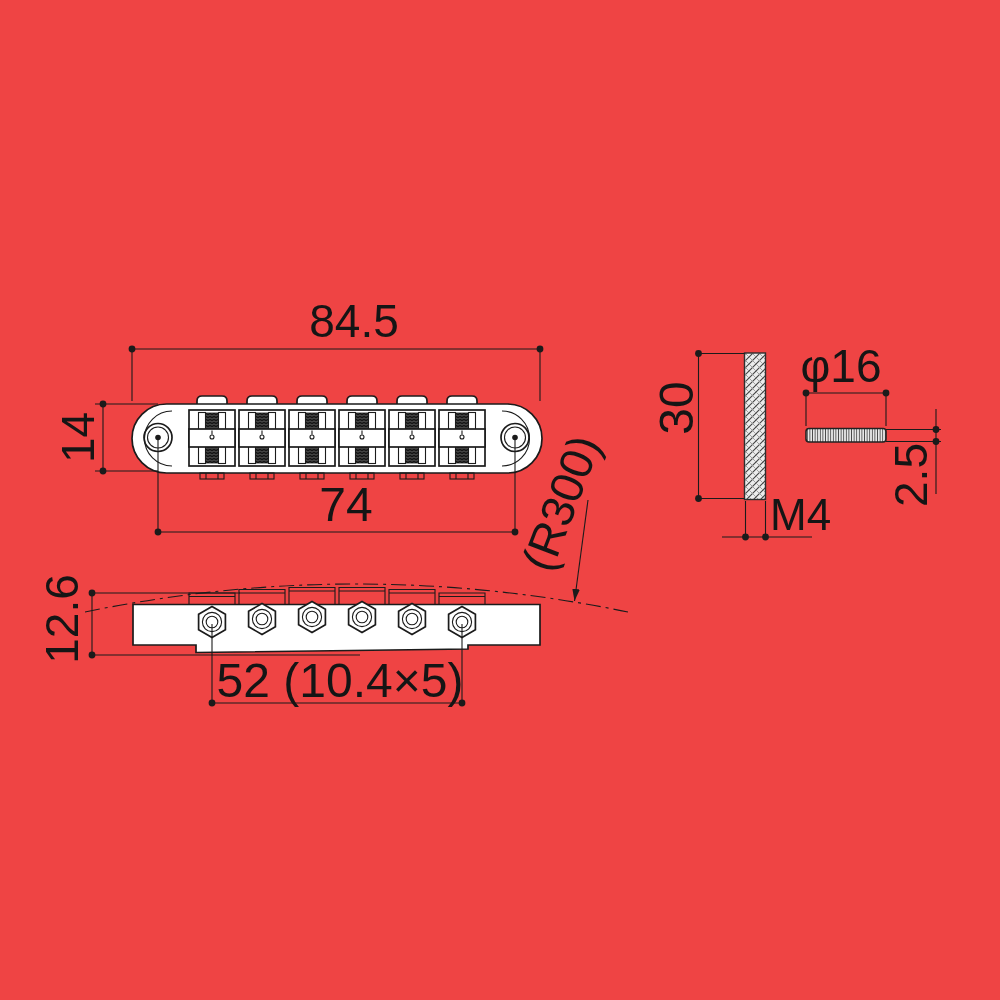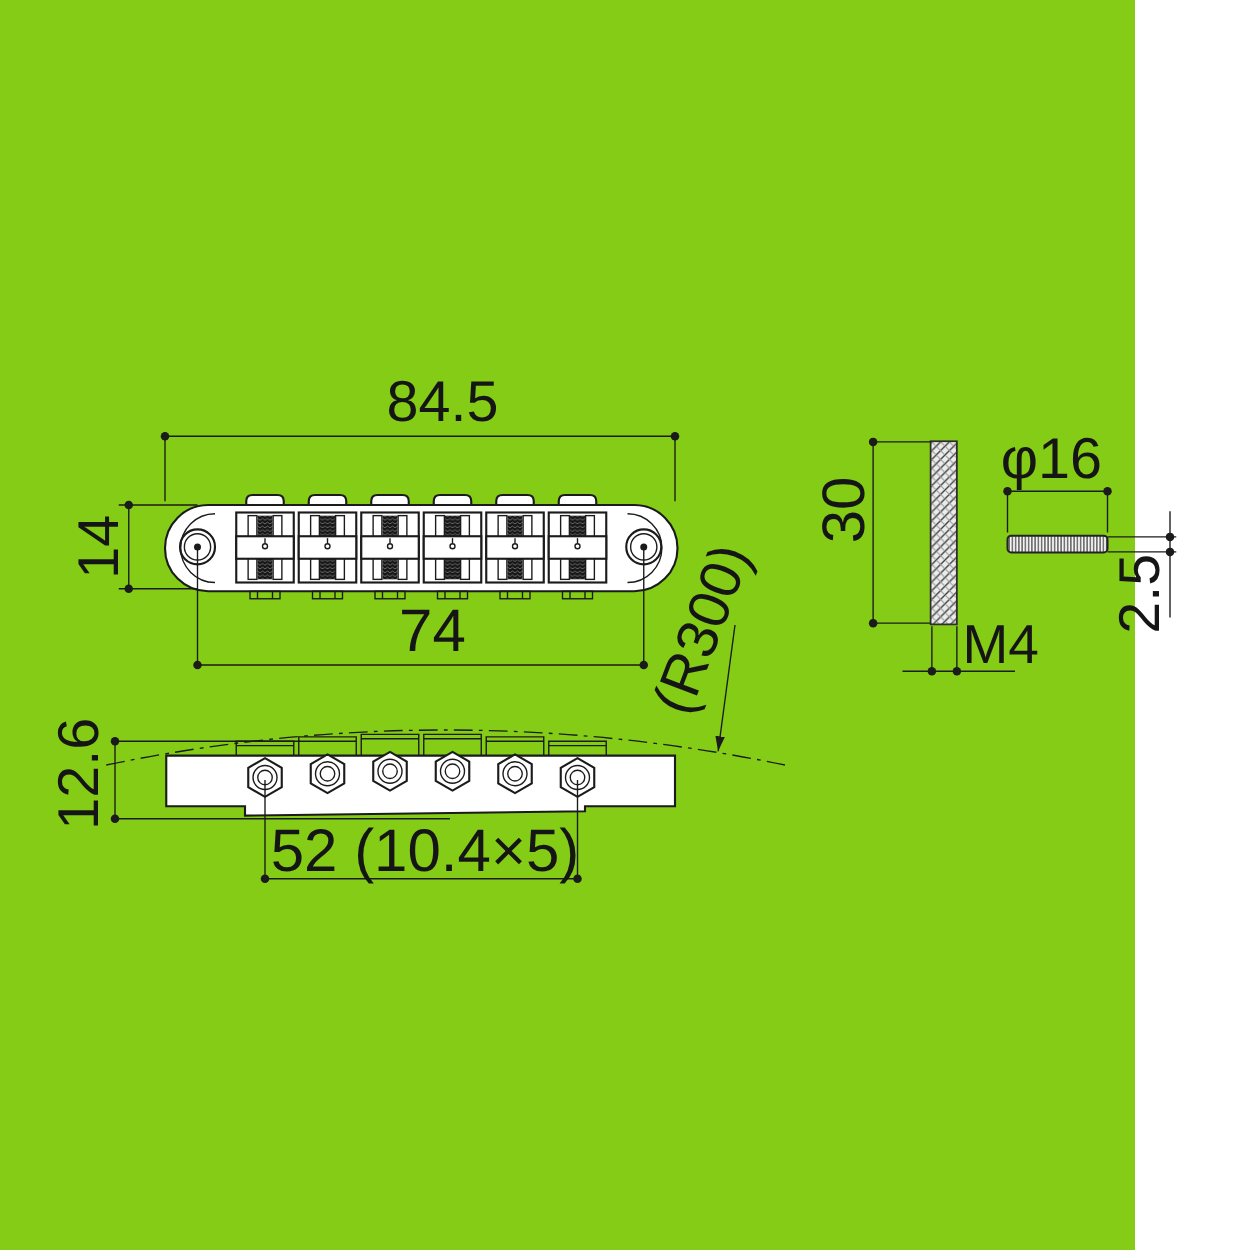--- a/index.html
+++ b/index.html
@@ -1,16 +1,16 @@
 <!DOCTYPE html>
 <html><head>
 <meta charset="utf-8">
 <style>
   html,body{margin:0;padding:0;background:#ffffff;}
-  .page{width:908px;height:1000px;background:#84cc16;position:relative;text-align:center;}
+  .page{width:1000px;height:1000px;background:#ef4444;position:relative;text-align:center;}
   .txt{font-family:"Liberation Sans","DejaVu Sans",sans-serif;fill:#151515;}
   .ln{stroke:#1b1b1b;stroke-width:1.7;fill:none;}
   .fw{stroke:#1b1b1b;stroke-width:1.7;fill:#ffffff;}
   .thin{stroke:#1b1b1b;stroke-width:1.1;fill:none;}
   .dash{stroke:#1b1b1b;stroke-width:1.1;fill:none;stroke-dasharray:15 5 3 5;}
   .dot{fill:#1b1b1b;stroke:none;}
 </style>
 </head>
 <body>
 

